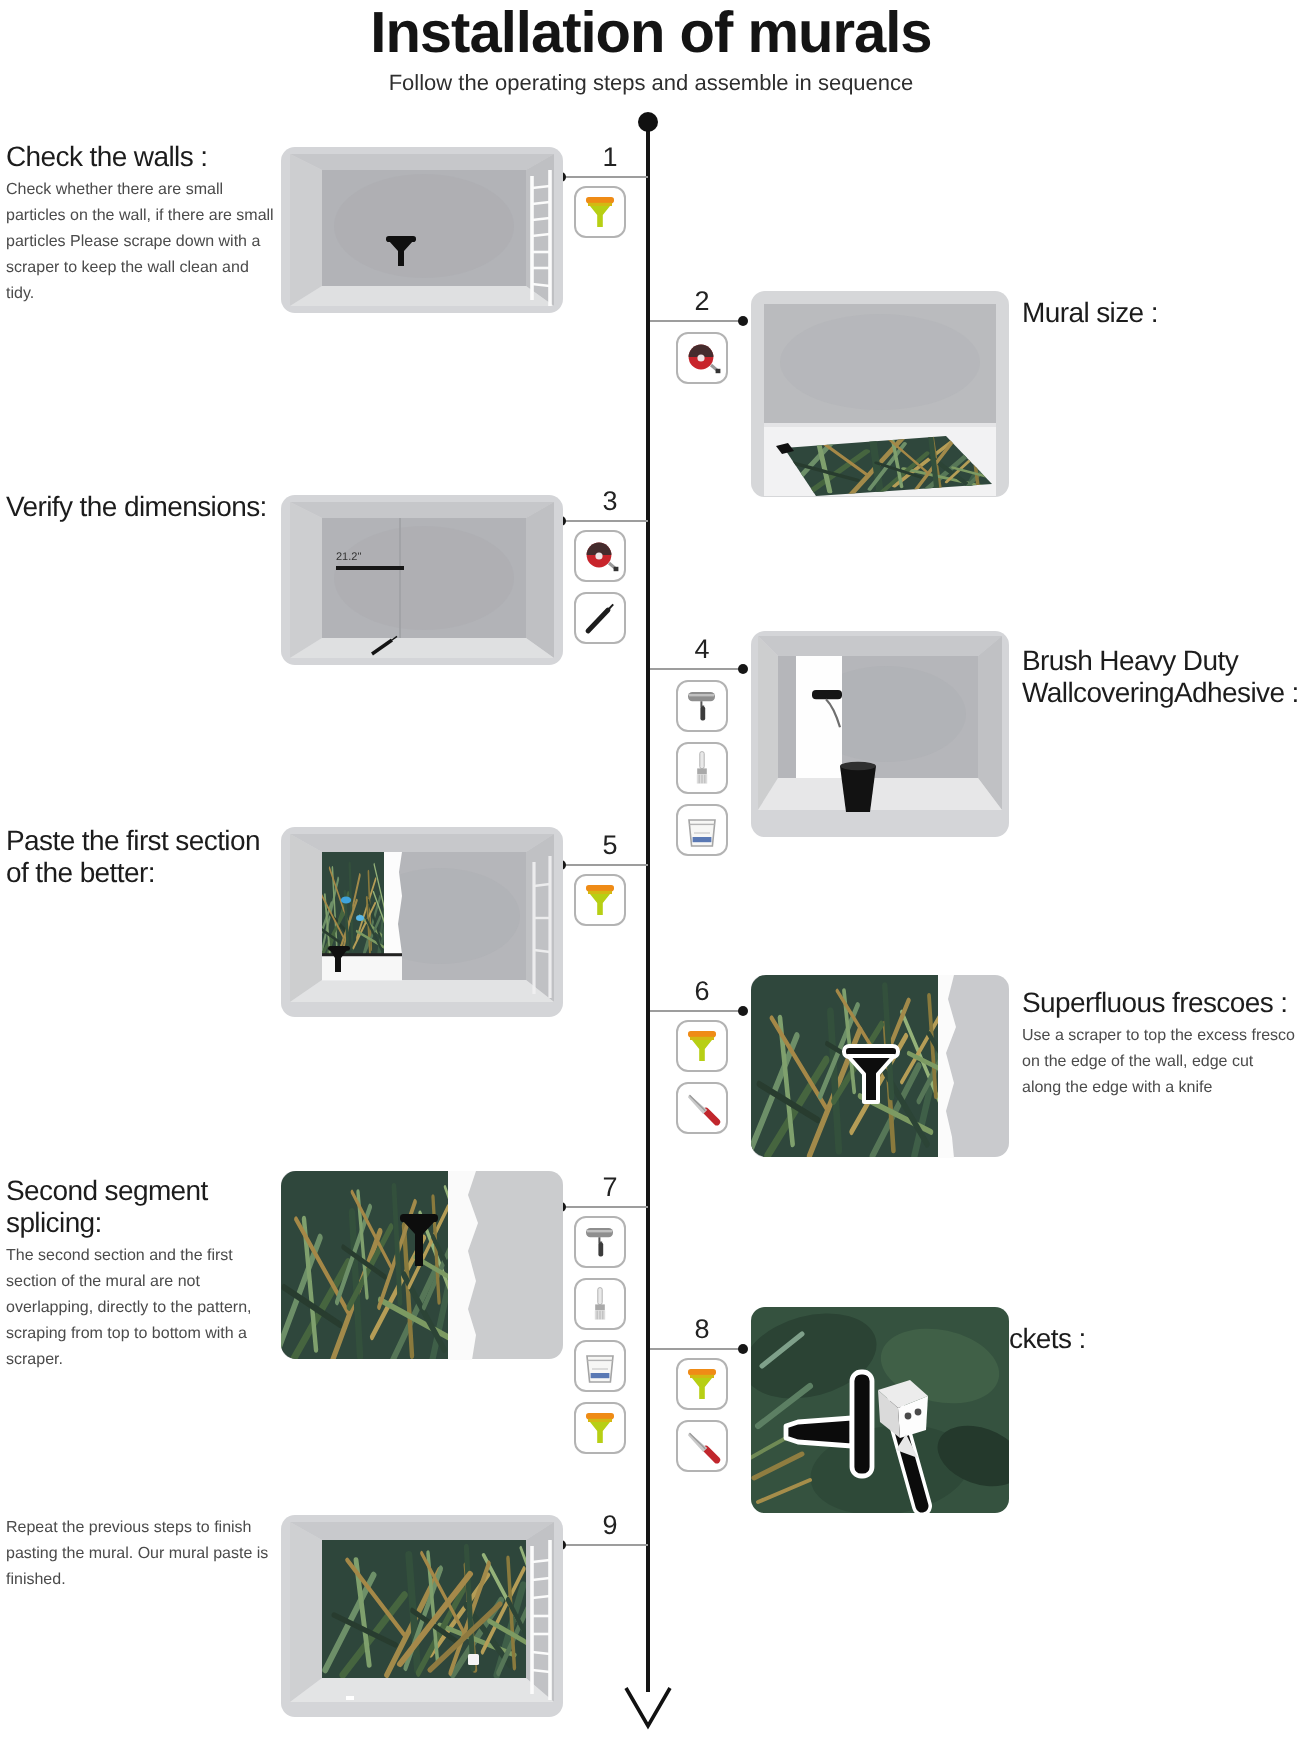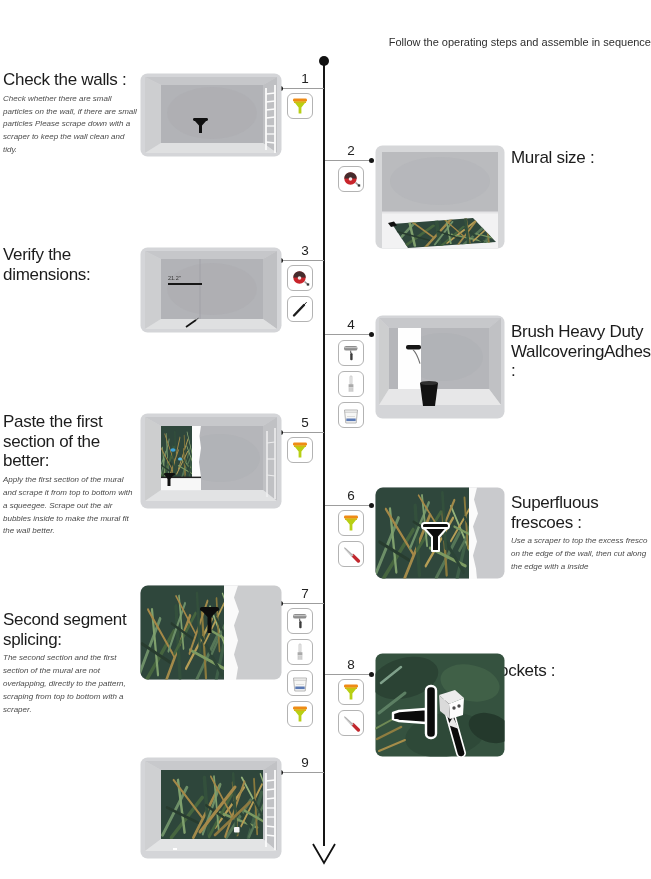--- a/index.html
+++ b/index.html
@@ -1,34 +1,34 @@
 <!DOCTYPE html>
 <html><head>
 <meta charset="utf-8">
 <style>
   html,body{margin:0;padding:0;background:#fff;}
   .canvas{position:relative;width:651px;height:879px;background:#fff;overflow:hidden;
           font-family:"Liberation Sans",sans-serif;}
   .page-title{position:absolute;top:1px;left:0;right:0;text-align:center;
               font-size:29px;font-weight:700;color:#141414;letter-spacing:-0.5px;}
-  .page-subtitle{position:absolute;top:36px;left:0;right:0;text-align:right;
+  .page-subtitle{position:absolute;top:36px;left:0;right:0;text-align:center;
                  font-size:11px;color:#2e2e2e;}
   .timeline{position:absolute;left:323px;top:60px;width:2px;height:786px;background:#151515;}
   .timeline-dot{position:absolute;left:319px;top:56px;width:10px;height:10px;border-radius:50%;background:#111;}
   .arrow-svg{position:absolute;left:309px;top:841px;}
   .connector{position:absolute;height:1px;background:#9d9d9d;}
   .end-dot{position:absolute;width:5px;height:5px;border-radius:50%;background:#161616;}
   .step-num{position:absolute;width:22px;text-align:center;font-size:13.5px;color:#222;}
   .tools{position:absolute;display:flex;flex-direction:column;gap:5px;}
   .tool-box{width:26px;height:26px;box-sizing:border-box;border:1px solid #b3b3b3;border-radius:6px;
             background:#fff;display:flex;align-items:center;justify-content:center;}
   .text-block{position:absolute;}
-  .text-block h3{margin:0 0 3px 0;font-size:17px;font-weight:400;color:#1c1c1c;
+  .text-block h3{margin:0 0 3px 0;font-size:14px;font-weight:400;color:#1c1c1c;
                  line-height:1.15;letter-spacing:-0.3px;}
-  .text-block p{margin:0;font-size:8px;color:#4b4b4b;line-height:1.62;font-style:italic;}
+  .text-block p{margin:0;font-size:8px;color:#4b4b4b;line-height:1.62;}
   .scene{position:absolute;line-height:0;}
   svg{display:block;}
 </style>
 </head>
 <body>
 
 <div class="canvas">
 
   <svg width="0" height="0" style="position:absolute">
     <defs>
@@ -44,20 +44,21 @@
         <path d="M84,58 L96,22" stroke="#3f5f48" stroke-width="3"></path>
         <path d="M10,34 L38,46" stroke="#283c2f" stroke-width="2.2"></path>
         <path d="M58,38 L92,50" stroke="#7c9a62" stroke-width="2"></path>
         <path d="M42,42 L16,12" stroke="#a58847" stroke-width="1.8"></path>
         <path d="M90,54 L70,30" stroke="#2c4436" stroke-width="2.4"></path>
         <path d="M96,40 L78,10" stroke="#94b279" stroke-width="1.6"></path>
       </g>
     </defs>
   </svg>
 
+  <div class="page-title">Installation of murals</div>
   <div class="page-subtitle">Follow the operating steps and assemble in sequence</div>
 
   <div class="timeline"></div>
   <div class="timeline-dot"></div>
   <svg class="arrow-svg" width="30" height="26">
     <polyline points="4,3 15,22 26,3" fill="none" stroke="#111" stroke-width="1.8"></polyline>
   </svg>
 
   <section>
     <span class="step-num" style="left:294px;top:71px">1</span>
@@ -255,21 +256,20 @@
         <div class="tool-box">
           <svg width="22" height="22" viewBox="0 0 22 22">
             <rect x="4" y="3.5" width="14" height="3.2" rx="1.4" fill="#ef8b16"></rect>
             <rect x="5" y="6.4" width="12" height="1.6" fill="#d3b912"></rect>
             <polygon points="6,8 16,8 12.4,12.5 12.4,18.5 9.6,18.5 9.6,12.5" fill="#b7cf14"></polygon>
           </svg>
         </div>
       </div>
     <div class="text-block" style="left:3px;top:412px;width:136px">
       <h3>Paste the first section of the better:</h3>
-      <p>Apply the first section of the mural and scrape it from top to bottom with a squeegee. Scrape out the air bubbles inside to make the mural fit the wall better.</p>
     </div>
     <div class="scene" style="left:140px;top:413px">
       <svg width="142" height="96" viewBox="0 0 142 96">
         <clipPath id="cp5">
             <rect x="21" y="13" width="31" height="51"></rect>
           </clipPath>
         <rect x="0.5" y="0.5" width="141" height="95" rx="7" fill="#d4d5d8"></rect>
         <polygon points="5,4 137,4 123,13 21,13" fill="#c7c8cb"></polygon>
         <polygon points="5,4 21,13 21,77 5,88" fill="#cdcecf"></polygon>
         <polygon points="137,4 123,13 123,77 137,88" fill="#c0c1c4"></polygon>
@@ -318,21 +318,21 @@
         <div class="tool-box">
           <svg width="22" height="22" viewBox="0 0 22 22">
             <line x1="13" y1="12.6" x2="18.4" y2="18" stroke="#c1272d" stroke-width="3.4" stroke-linecap="round"></line>
             <polygon points="4.6,4.2 13.6,12 11.6,14 4,5.6" fill="#c9c9c9"></polygon>
             <line x1="4.8" y1="4.6" x2="12.6" y2="12.4" stroke="#9c9c9c" stroke-width="0.7"></line>
           </svg>
         </div>
       </div>
     <div class="text-block" style="left:511px;top:493px;width:137px">
       <h3>Superfluous frescoes :</h3>
-      <p>Use a scraper to top the excess fresco on the edge of the wall, then cut along the edge with a inside</p>
+      <p>Use a scraper to top the excess fresco on the edge of the wall, edge cut along the edge with a knife</p>
     </div>
     <div class="scene" style="left:375px;top:487px">
       <svg width="130" height="92" viewBox="0 0 130 92">
         <clipPath id="cp6">
             <path d="M8,0.5 H94 V91.5 H8 A7.5,7.5 0 0 1 0.5,84 V8 A7.5,7.5 0 0 1 8,0.5 Z"></path>
           </clipPath>
         <rect x="0.5" y="0.5" width="129" height="91" rx="7" fill="#c9cacd"></rect>
         <g>
           <path d="M8,0.5 H94 V91.5 H8 A7.5,7.5 0 0 1 0.5,84 V8 A7.5,7.5 0 0 1 8,0.5 Z" fill="#2f473c"></path>
           <g clip-path="url(#cp6)">
@@ -381,21 +381,21 @@
           </svg>
         </div>
         <div class="tool-box">
           <svg width="22" height="22" viewBox="0 0 22 22">
             <rect x="4" y="3.5" width="14" height="3.2" rx="1.4" fill="#ef8b16"></rect>
             <rect x="5" y="6.4" width="12" height="1.6" fill="#d3b912"></rect>
             <polygon points="6,8 16,8 12.4,12.5 12.4,18.5 9.6,18.5 9.6,12.5" fill="#b7cf14"></polygon>
           </svg>
         </div>
       </div>
-    <div class="text-block" style="left:3px;top:610px;width:136px">
+    <div class="text-block" style="left:3px;top:587px;width:136px">
       <h3>Second segment splicing:</h3>
       <p>The second section and the first section of the mural are not overlapping, directly to the pattern, scraping from top to bottom with a scraper.</p>
     </div>
     <div class="scene" style="left:140px;top:585px">
       <svg width="142" height="95" viewBox="0 0 142 95">
         <clipPath id="cp7">
             <path d="M8,0.5 H84 V94.5 H8 A7.5,7.5 0 0 1 0.5,87 V8 A7.5,7.5 0 0 1 8,0.5 Z"></path>
           </clipPath>
         <rect x="0.5" y="0.5" width="141" height="94" rx="7" fill="#cbccce"></rect>
         <g>
@@ -474,20 +474,21 @@
         </g>
       </svg>
     </div>
   </section>
 
   <section>
     <span class="step-num" style="left:294px;top:755px">9</span>
     <div class="connector" style="left:281px;top:772px;width:43px"></div>
     <div class="end-dot" style="left:278px;top:770px"></div>
     <div class="text-block" style="left:3px;top:758px;width:136px">
+      <p>Repeat the previous steps to finish pasting the mural. Our mural paste is finished.</p>
     </div>
     <div class="scene" style="left:140px;top:757px">
       <svg width="142" height="102" viewBox="0 0 142 102">
         <clipPath id="cp9">
             <rect x="21" y="13" width="102" height="69"></rect>
           </clipPath>
         <rect x="0.5" y="0.5" width="141" height="101" rx="7" fill="#d4d5d8"></rect>
         <polygon points="5,4 137,4 123,13 21,13" fill="#c8c9cc"></polygon>
         <polygon points="5,4 21,13 21,82 5,94" fill="#cfd0d2"></polygon>
         <polygon points="137,4 123,13 123,82 137,94" fill="#c1c2c5"></polygon>

